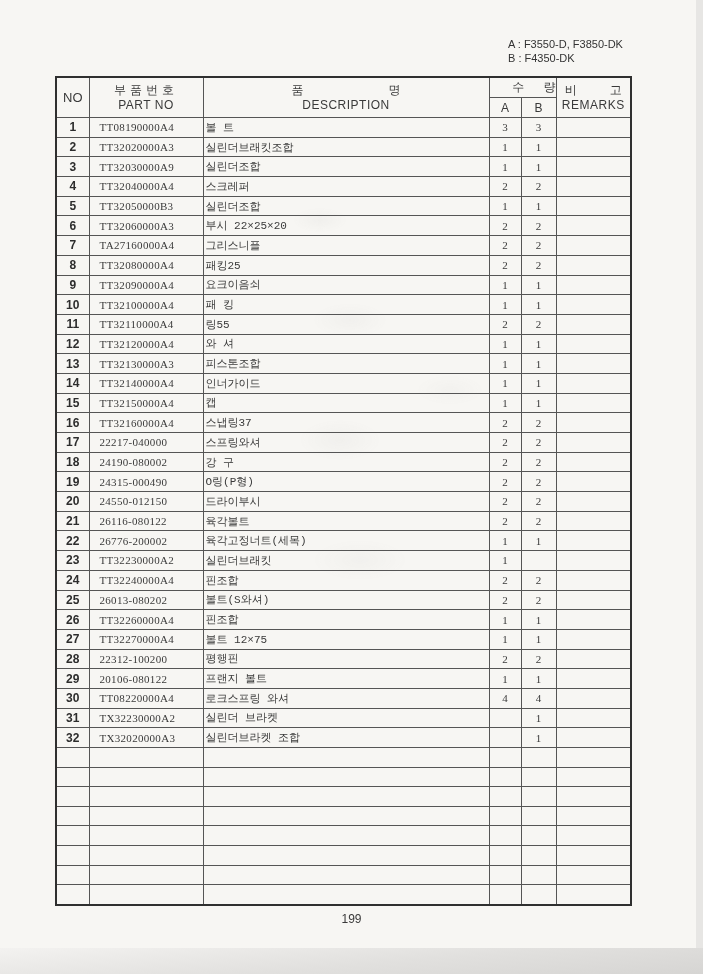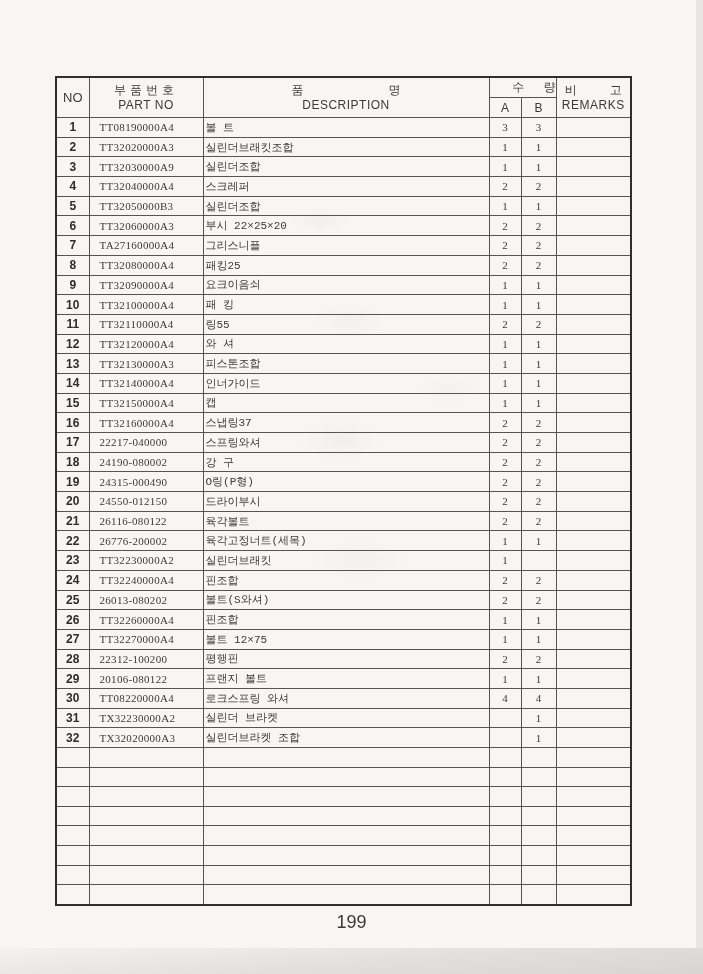--- a/index.html
+++ b/index.html
@@ -72,27 +72,31 @@
     background:
       radial-gradient(40px 18px at 120px 80px, rgba(120,120,120,.14), transparent 70%),
       radial-gradient(55px 25px at 150px 180px, rgba(120,120,120,.13), transparent 70%),
       radial-gradient(60px 30px at 140px 300px, rgba(120,120,120,.14), transparent 70%),
       radial-gradient(70px 30px at 160px 420px, rgba(120,120,120,.12), transparent 70%),
       radial-gradient(50px 22px at 250px 250px, rgba(120,120,120,.10), transparent 70%),
       linear-gradient(to bottom, transparent 0, transparent 100%);
   }
   .pagenum{
     position:absolute;left:0;top:912px;width:703px;text-align:center;
-    font-size:18px;color:#3a3a3a;font-family:"Liberation Sans",sans-serif;
+    font-size:12px;color:#3a3a3a;font-family:"Liberation Sans",sans-serif;
   }
 </style>
 </head>
 <body>
 
 <div class="page">
+  <div class="variants">
+    <div>A : F3550-D, F3850-DK</div>
+    <div>B : F4350-DK</div>
+  </div>
 
   <div class="ghost"></div>
 
   <div class="tbl-wrap">
     <table>
       <colgroup>
         <col style="width:33px">
           <col style="width:114px">
           <col style="width:286px">
         <col style="width:32px">

